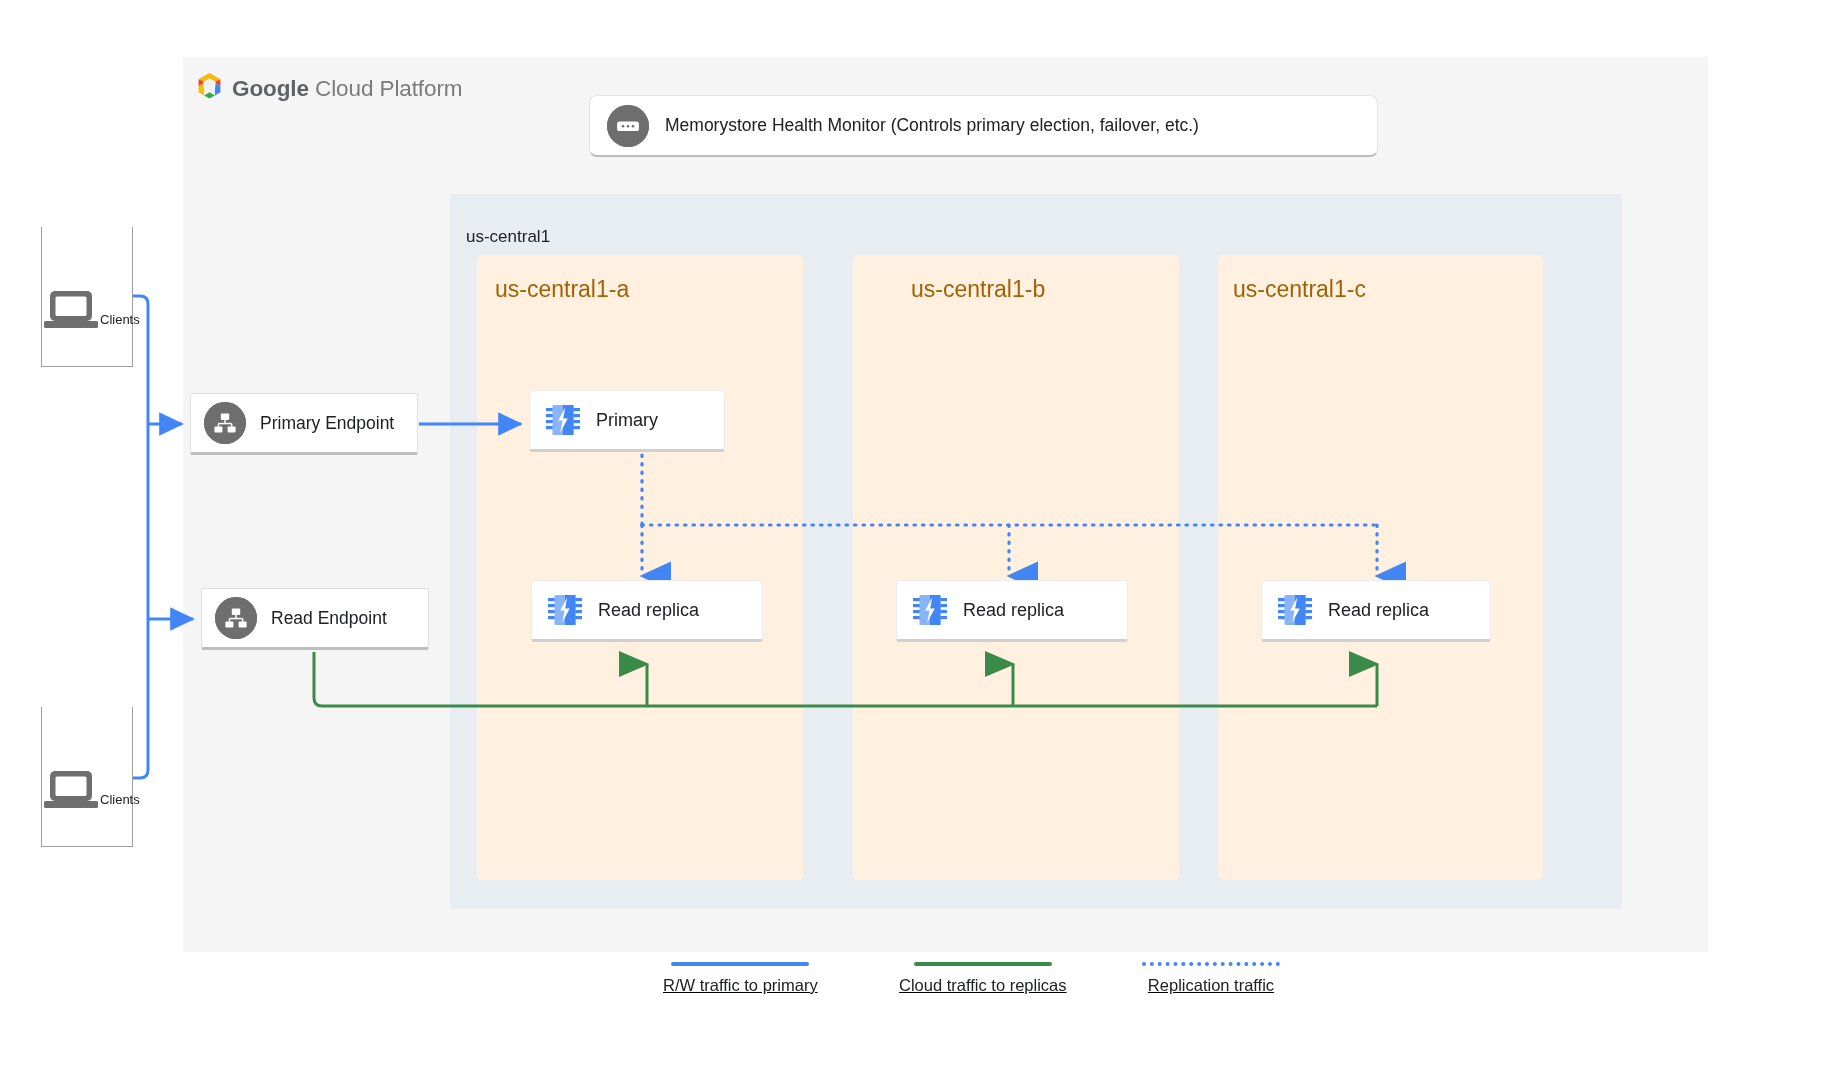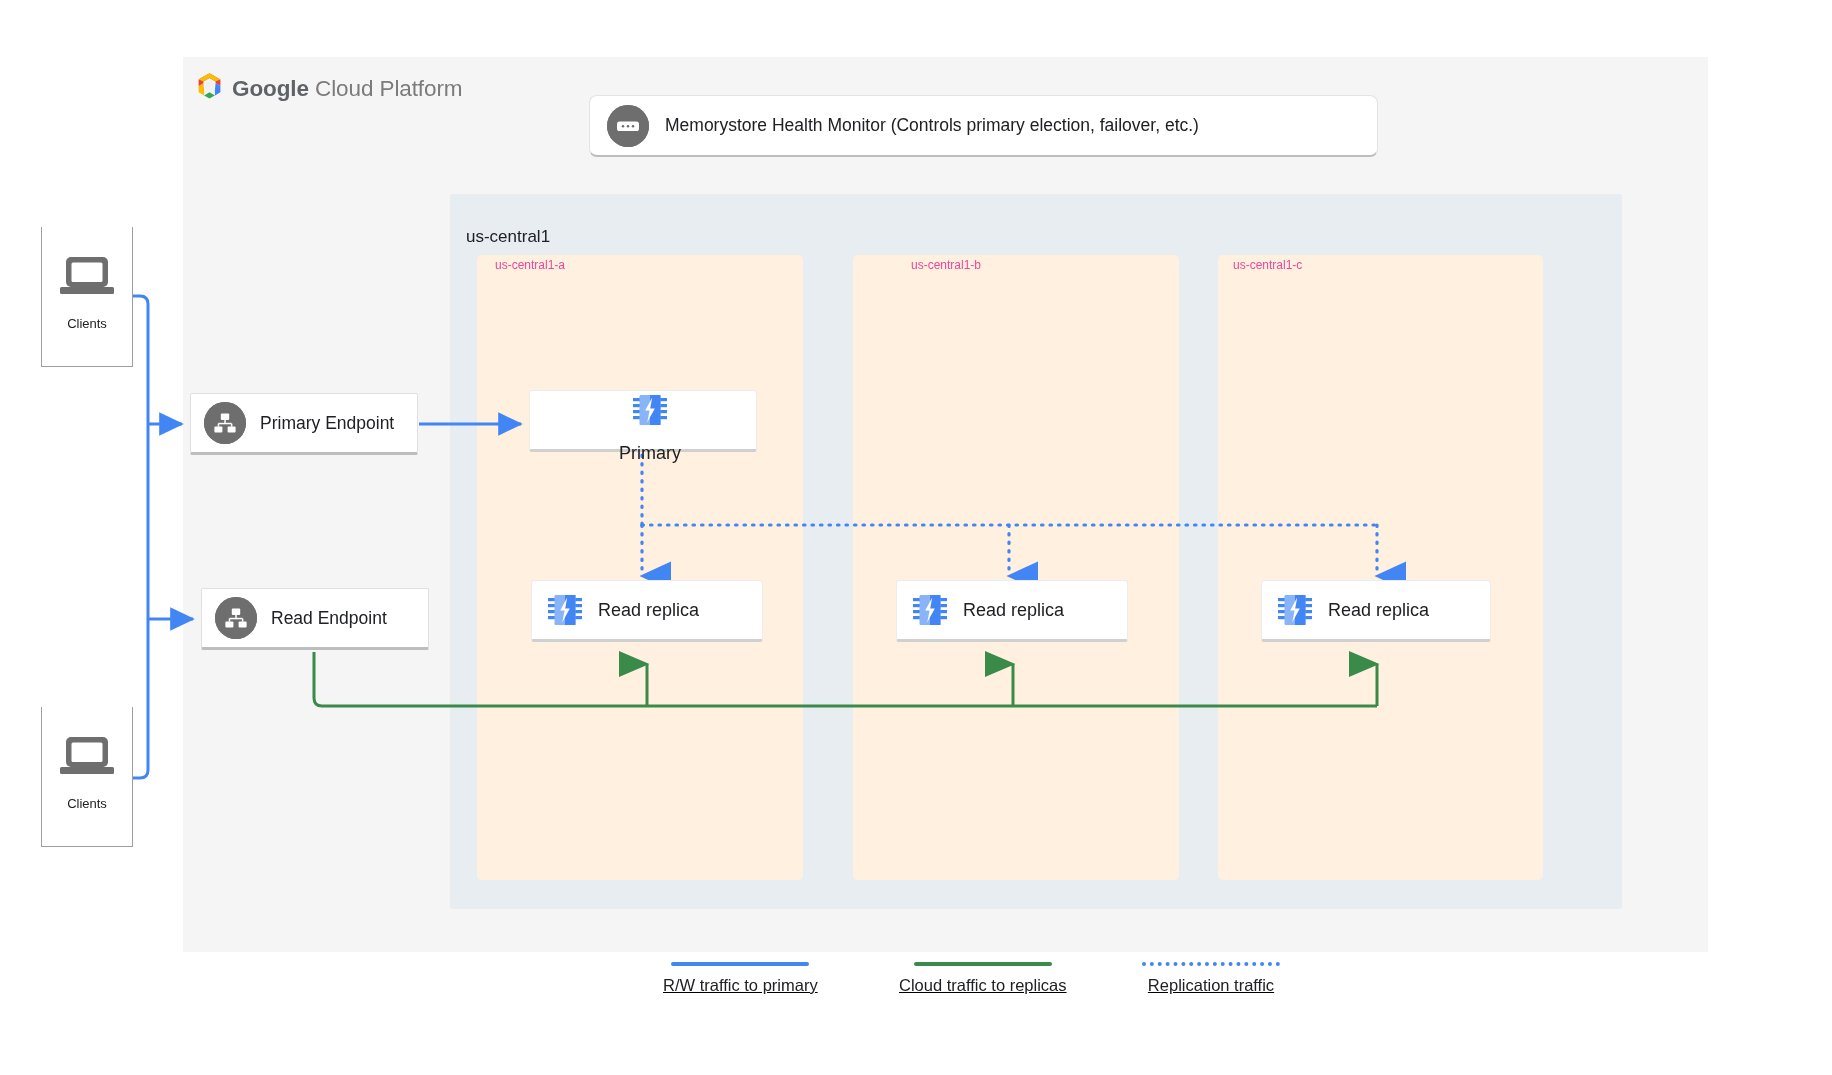--- a/index.html
+++ b/index.html
@@ -99,41 +99,41 @@
     width: 326px;
     height: 625px;
     background: #fff0e0;
     border-radius: 5px;
   }
   .zone.z-a { left: 477px; }
   .zone.z-b { left: 853px; }
   .zone.z-c { left: 1218px; width: 325px; }
   .zone-label {
     position: absolute;
-    top: 258px;
-    font-size: 12px;
-    color: #ec4899;
+    top: 276px;
+    font-size: 23px;
+    color: #a16207;
   }
   .zone-label.z-a { left: 495px; }
   .zone-label.z-b { left: 868px; margin-left: 43px; }
   .zone-label.z-c { left: 1233px; }
 
   
   .client-box {
     position: absolute;
     width: 92px;
     height: 140px;
     background: #ffffff;
     border-left: 1px solid #9e9e9e;
     border-right: 1px solid #9e9e9e;
     border-bottom: 1px solid #9e9e9e;
     border-top: none;
     box-sizing: border-box;
     display: flex;
-    flex-direction: column;
+    flex-direction: row;
     align-items: center;
     justify-content: flex-start;
     padding-top: 27px;
   }
   .client-box.c-top { left: 41px; top: 227px; }
   .client-box.c-bottom { left: 41px; top: 707px; }
   .client-label {
     font-size: 13px;
     color: #202124;
     margin-top: 18px;
@@ -173,21 +173,21 @@
     align-items: center;
     padding-left: 14px;
     box-sizing: border-box;
     gap: 14px;
   }
   .node .node-text {
     font-size: 18px;
     color: #202124;
     white-space: nowrap;
   }
-  .node.n-primary   { left: 529px;  top: 390px; width: 228px; flex-direction: column; }
+  .node.n-primary   { left: 529px;  top: 390px; width: 196px; }
   .node.n-rep-a     { left: 531px;  top: 580px; width: 232px; }
   .node.n-rep-b     { left: 896px;  top: 580px; width: 232px; }
   .node.n-rep-c     { left: 1261px; top: 580px; width: 230px; }
 
   
   .circle-icon {
     width: 42px; height: 42px;
     border-radius: 50%;
     background: #6e6e6e;
     display: flex;

